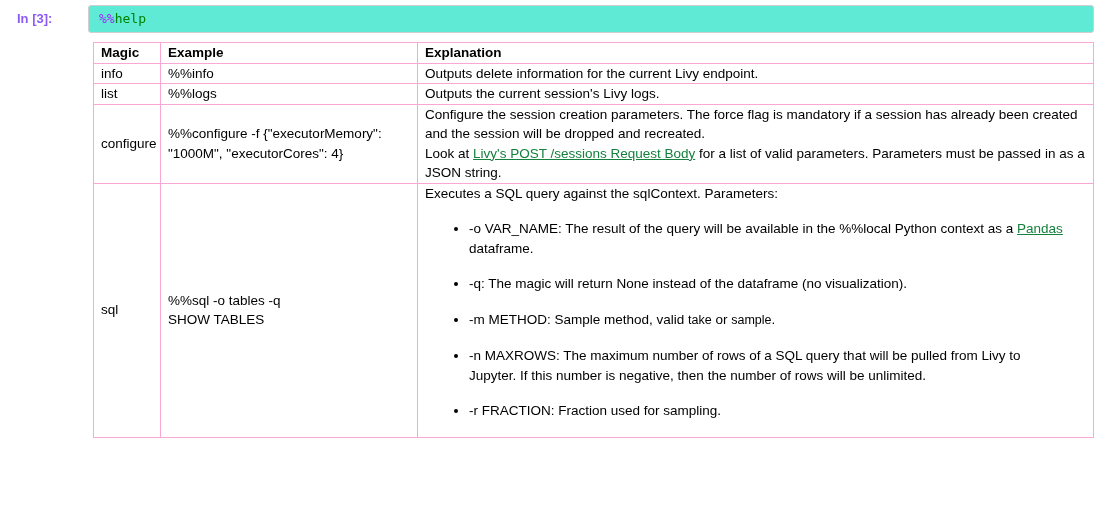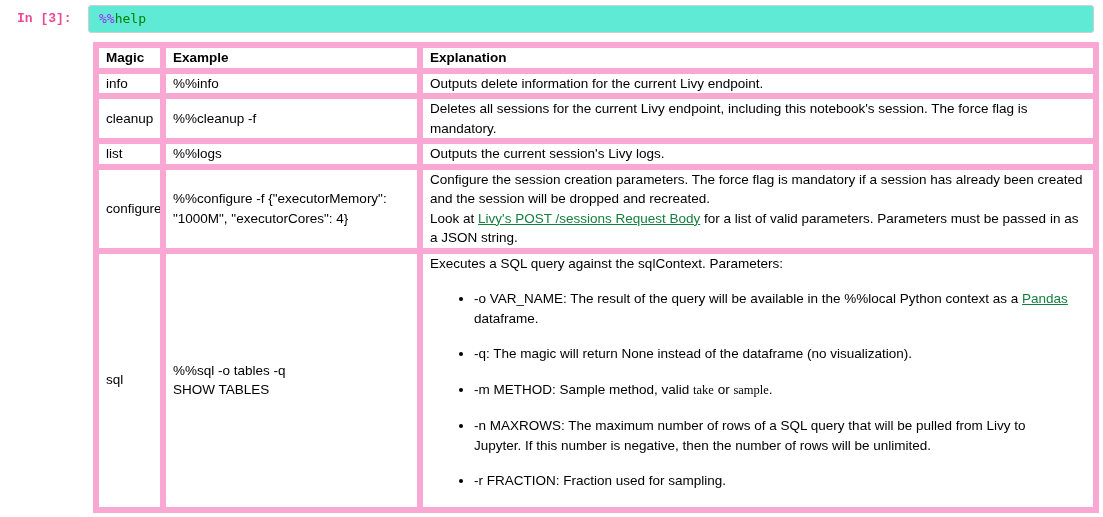--- a/index.html
+++ b/index.html
@@ -16,24 +16,24 @@
   
   .cell-input-row {
     display: flex;
     align-items: flex-start;
     padding-top: 5px;
   }
   .input-prompt {
     width: 88px;
     flex: 0 0 88px;
     padding: 6px 8px 0 17px;
-    font-family: Liberation Mono, monospace;
+    font-family: Liberation Sans, sans-serif;
     font-size: 13px;
     font-weight: bold;
-    color: #ec4899;
+    color: #8b5cf6;
     white-space: nowrap;
   }
   .input-area {
     flex: 1;
     margin-right: 9px;
     background: #5eead4;
     border: 1px solid #CFCFCF;
     border-radius: 3px;
     padding: 5px 10px;
     min-height: 28px;
@@ -49,21 +49,21 @@
     margin: 9px 10px 0 93px;
   }
   table.help-table {
     border-collapse: collapse;
     table-layout: fixed;
     width: 1000px;
     font-size: 13.5px;
     line-height: 19.5px;
   }
   .help-table th, .help-table td {
-    border: 6px solid #f9a8d4;
+    border: 1px solid #f9a8d4;
     padding: 0 7px;
     vertical-align: middle;
     text-align: left;
     overflow: hidden;
   }
   .help-table th { font-weight: bold; }
   .col-magic   { width: 67px;  }
   .col-example { width: 257px; }
   .col-expl    { width: 676px; }
 
@@ -72,21 +72,21 @@
     padding-left: 28px;
   }
   .help-table li { margin: 16px; }
 
   .help-table a {
     color: #15803d;
     text-decoration: underline;
     cursor: pointer;
   }
   .mono {
-    font-family: Liberation Serif, serif;
+    font-family: Liberation Sans, sans-serif;
     font-size: 12.5px;
     text-align: right;
   }
 </style>
 </head>
 <body>
 
 <div class="cell-input-row">
   <div class="input-prompt">In [3]:</div>
   <div class="input-area"><span class="magic-symbol">%%</span><span class="magic-name">help</span></div>
@@ -107,25 +107,20 @@
       </tr>
     </thead>
     <tbody>
 
       <tr>
         <td>info</td>
         <td>%%info</td>
         <td>Outputs delete information for the current Livy endpoint.</td>
       </tr>
 
-      <tr>
-        <td>cleanup</td>
-        <td>%%cleanup -f</td>
-        <td>Deletes all sessions for the current Livy endpoint, including this notebook's session. The force flag is mandatory.</td>
-      </tr>
 
 
       <tr>
         <td>list</td>
         <td>%%logs</td>
         <td>Outputs the current session's Livy logs.</td>
       </tr>
 
       <tr>
         <td>configure</td>

